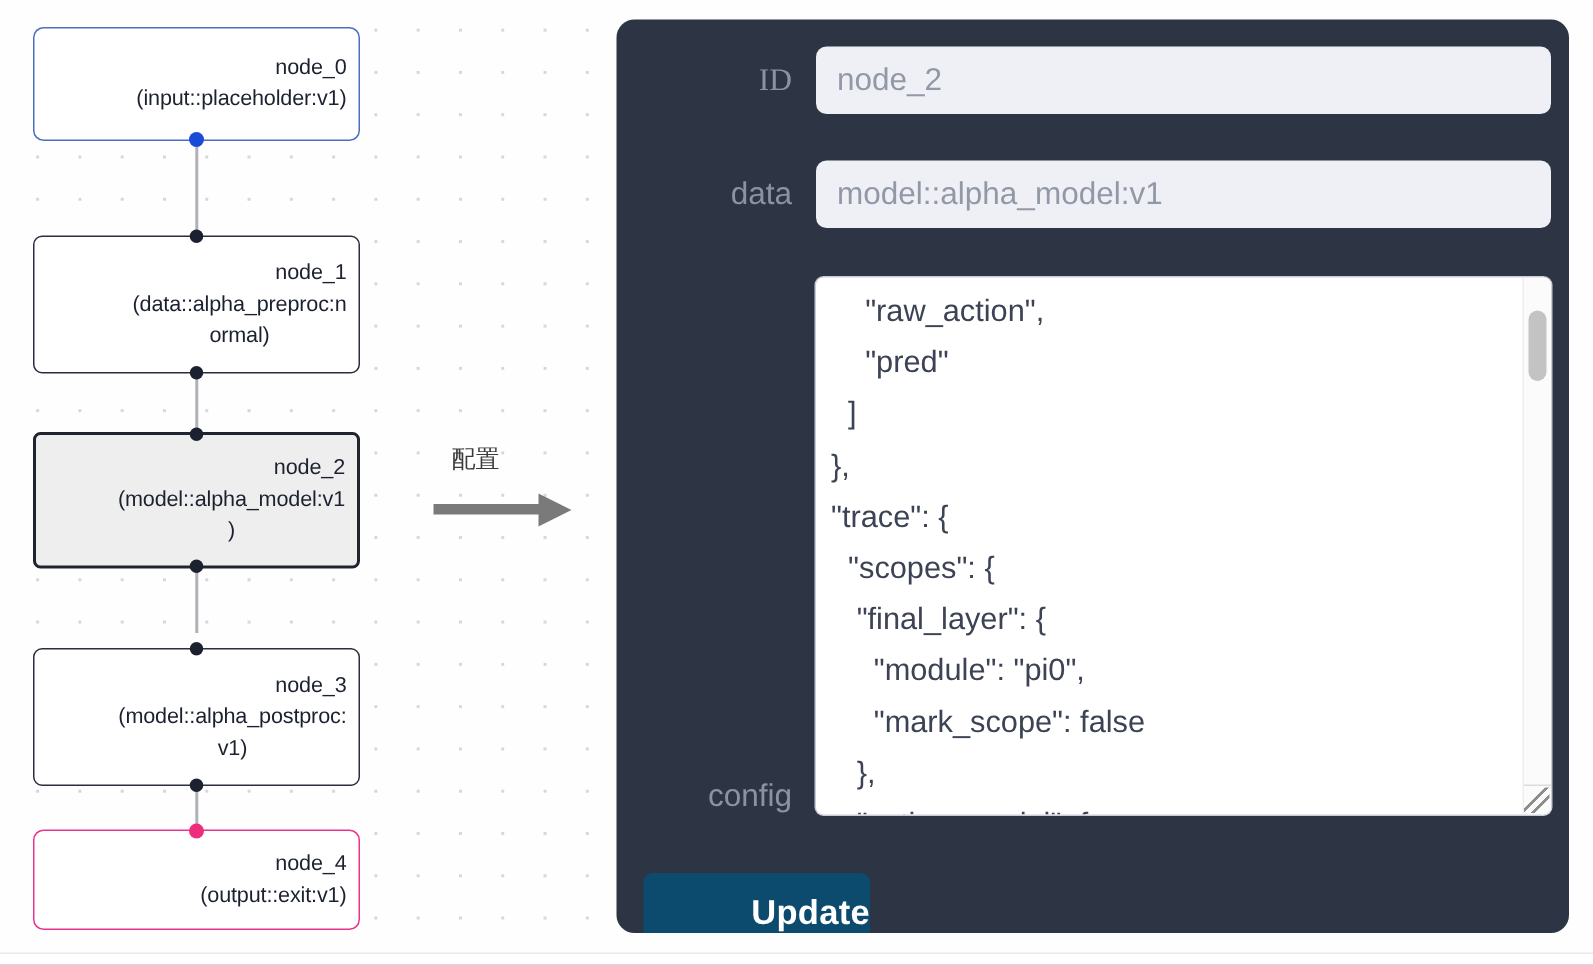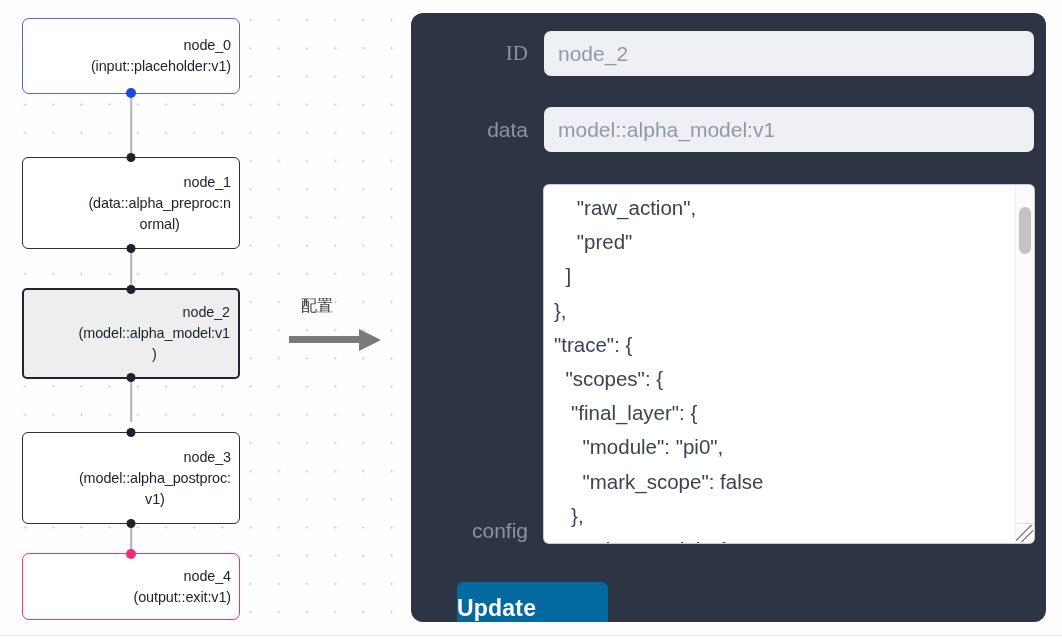--- a/index.html
+++ b/index.html
@@ -261,32 +261,31 @@
     background: #dcdcdc;
   }
 
   
   #update-button {
     position: absolute;
     left: 18px;
     top: 569px;
     width: 151px;
     height: 52px;
-    background: #0369a1;
+    background: #0c4a6e;
     border: none;
     border-radius: 6px;
     color: #ffffff;
     font-size: 23px;
     font-family: "Liberation Sans", sans-serif;
     font-weight: 700;
     letter-spacing: 0.2px;
     cursor: pointer;
-    text-align: left;
+    text-align: right;
     padding: 0;
-    margin-left: 28px;
   }
 </style>
 </head>
 <body>
 
 <div id="app">
 
   <div id="flow-canvas">
 
     <div class="edge" style="top:93px;height:66px;"></div>

